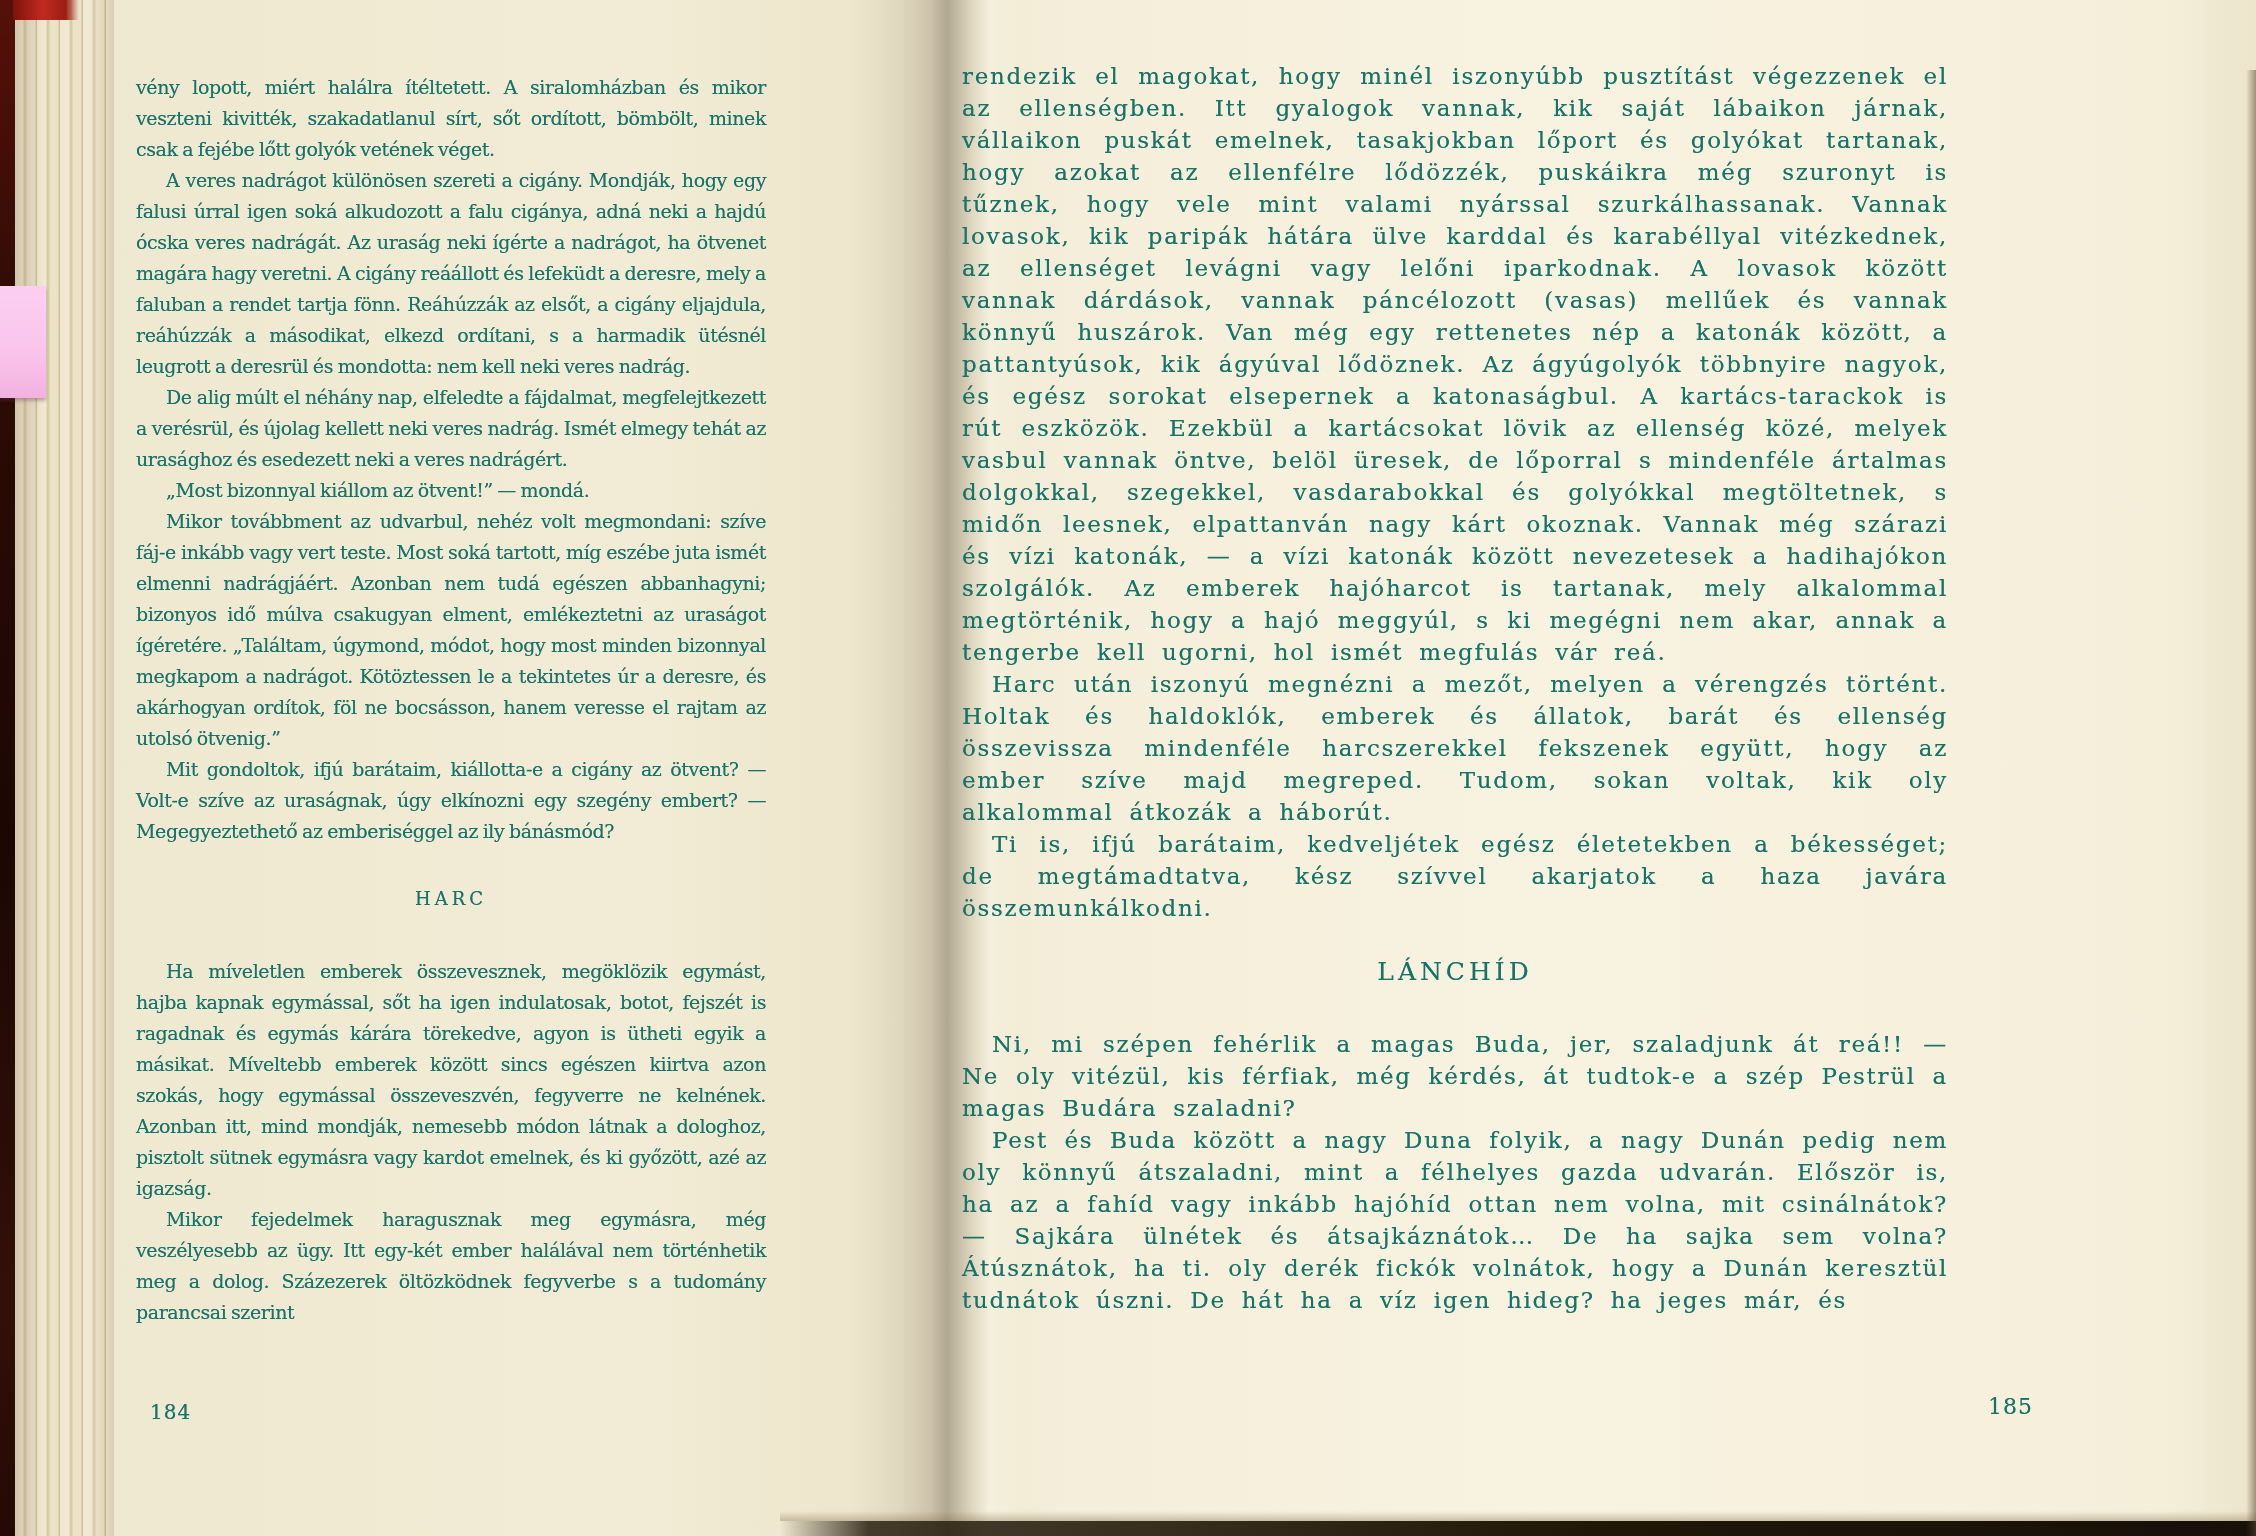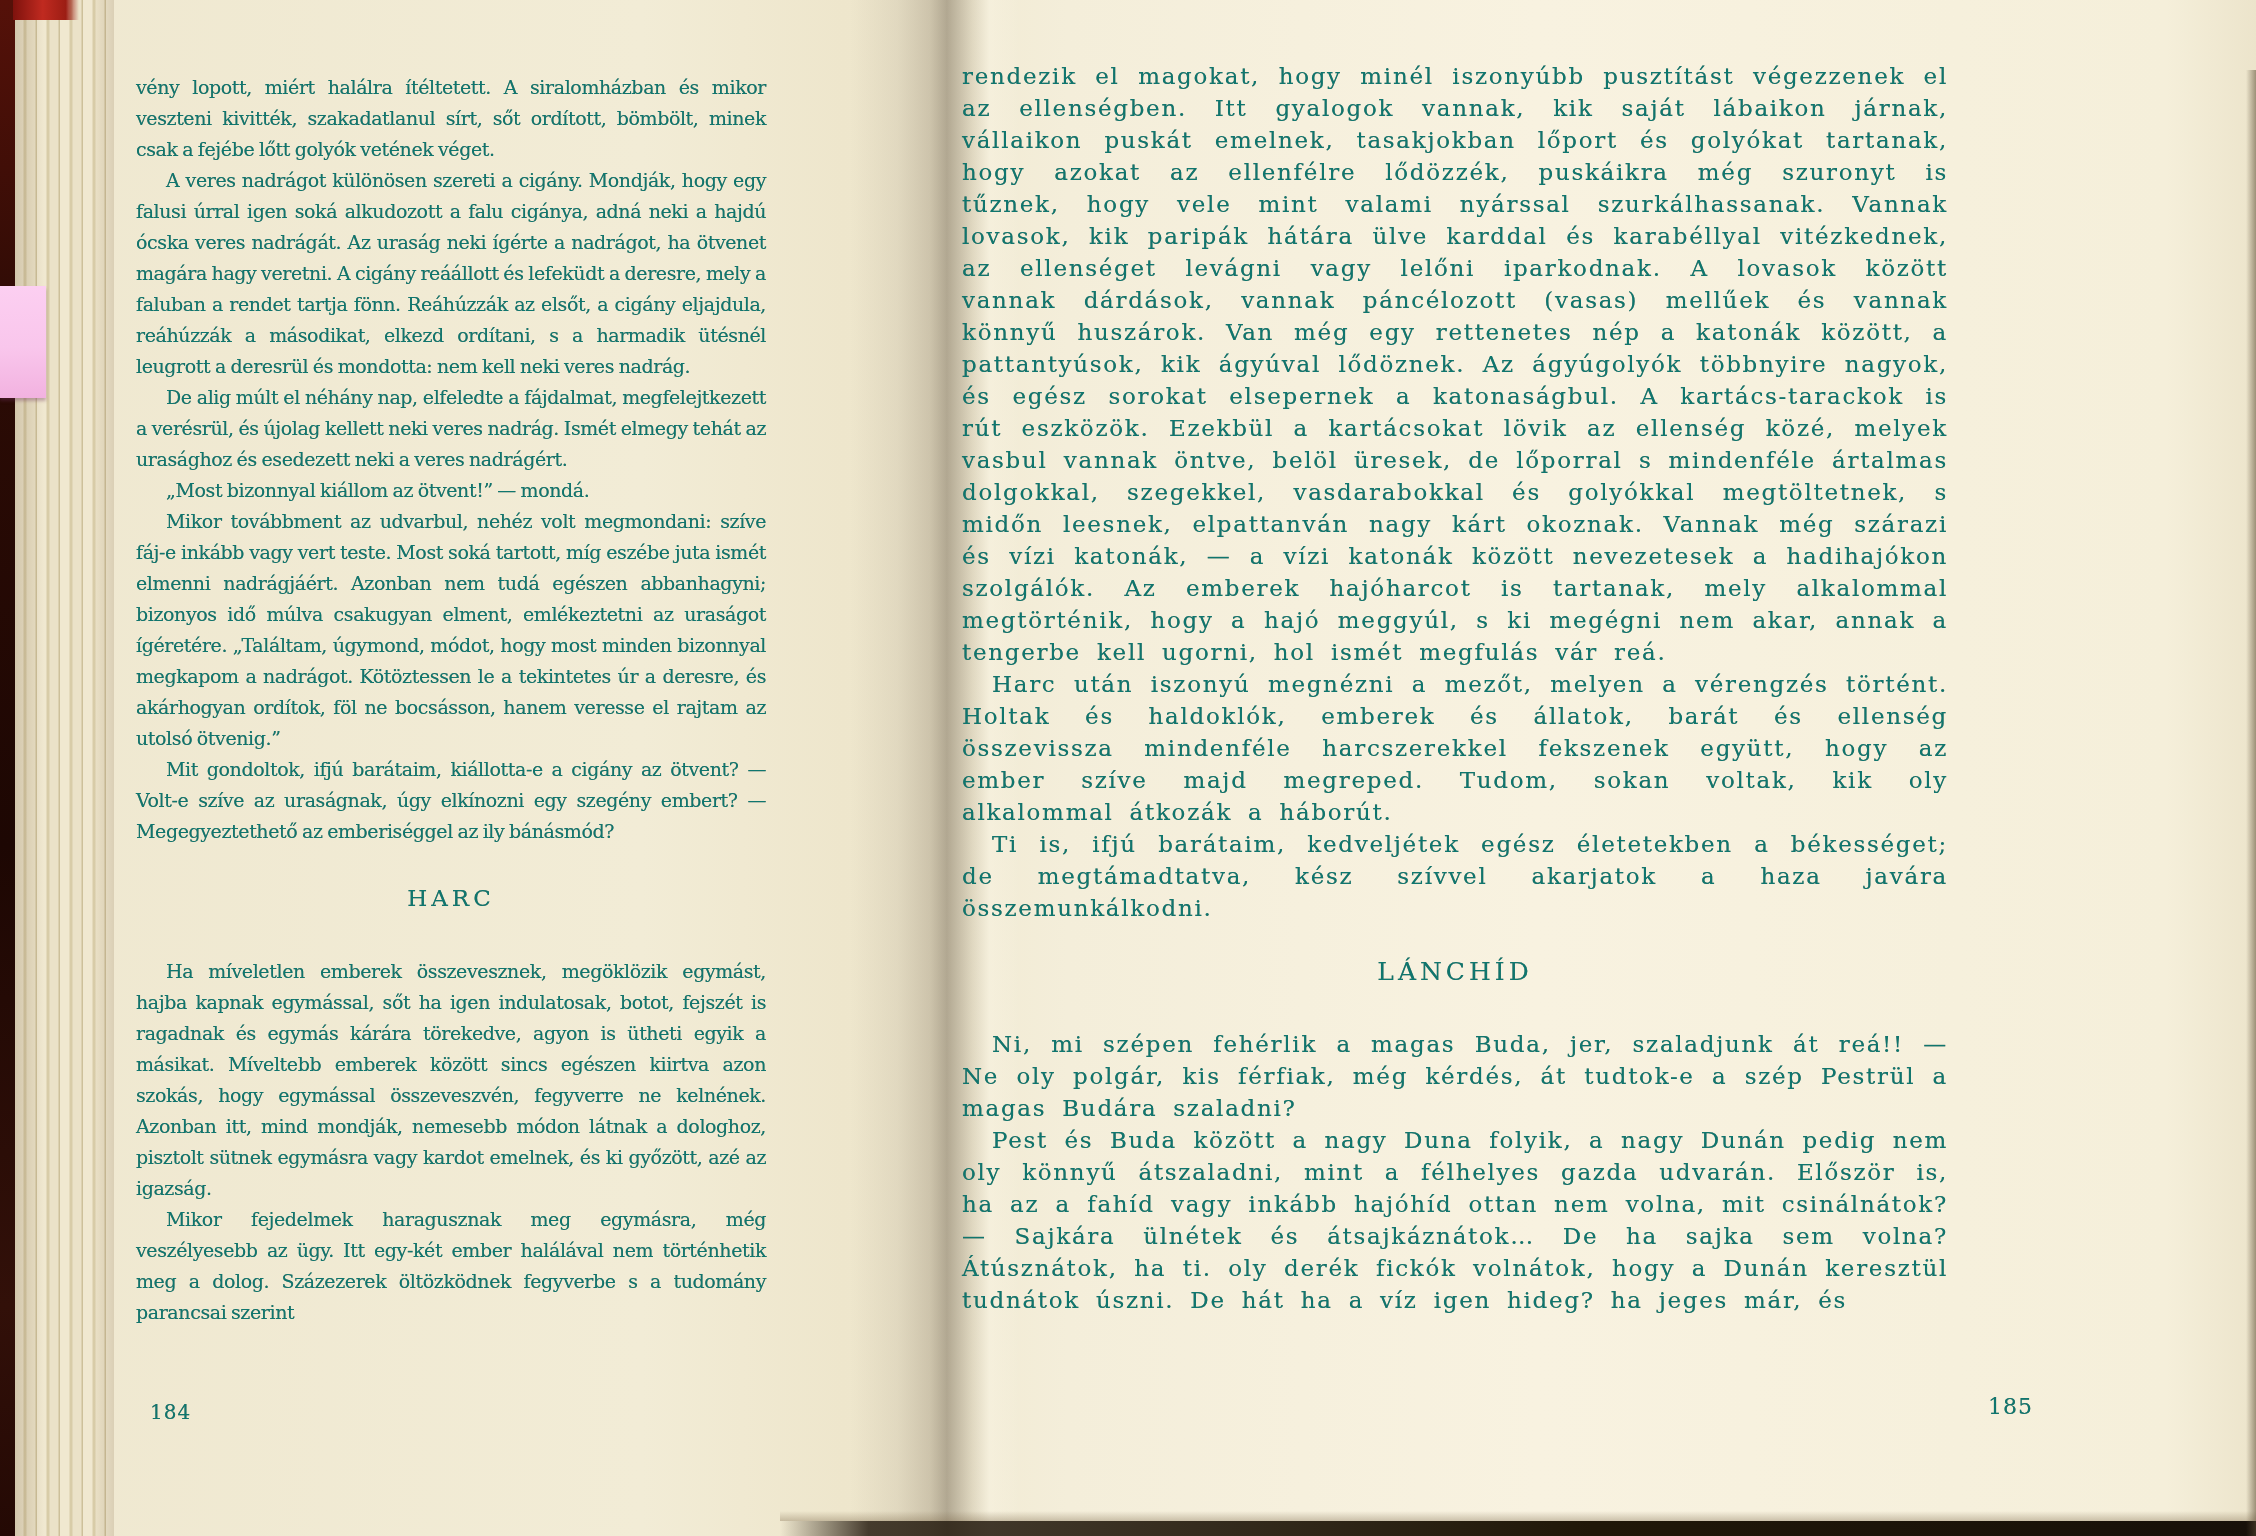--- a/index.html
+++ b/index.html
@@ -55,21 +55,21 @@
     left:136px;top:72px;width:630px;
     font-size:19px;line-height:31px;letter-spacing:-0.4px;word-spacing:-1px;
   }
   .page-text-right{
     left:962px;top:60px;width:986px;
     font-size:23px;line-height:32px;letter-spacing:1.7px;word-spacing:7px;
   }
   .para{margin:0;text-align:justify;}
   .para.indent{text-indent:30px;}
   .heading{
-    text-align:center;font-size:23px;letter-spacing:4px;font-weight:normal;
+    text-align:center;font-size:18px;letter-spacing:4px;font-weight:normal;
     margin:36px 0 42px 0;
   }
   .page-text-right .heading{font-size:25px;margin:32px 0 40px 0;}
   .page-number{position:absolute;z-index:5;text-shadow:0 0 0.6px rgba(73,68,59,0.55);}
   .page-number-left{left:150px;top:1400px;font-size:20px;letter-spacing:1px;}
   .page-number-right{left:1988px;top:1394px;font-size:22px;letter-spacing:1px;}
 </style>
 </head>
 <body>
 
@@ -96,18 +96,18 @@
     <p class="para indent">Ha míveletlen emberek összevesznek, megöklözik egymást, hajba kapnak egymással, sőt ha igen indulatosak, botot, fejszét is ragadnak és egymás kárára törekedve, agyon is ütheti egyik a másikat. Míveltebb emberek között sincs egészen kiirtva azon szokás, hogy egymással összeveszvén, fegyverre ne kelnének. Azonban itt, mind mondják, nemesebb módon látnak a dologhoz, pisztolt sütnek egymásra vagy kardot emelnek, és ki győzött, azé az igazság.</p>
     <p class="para indent">Mikor fejedelmek haragusznak meg egymásra, még veszélyesebb az ügy. Itt egy-két ember halálával nem történhetik meg a dolog. Százezerek öltözködnek fegyverbe s a tudomány parancsai szerint</p>
   </div>
   <div class="page-number page-number-left">184</div>
 
   <div class="page-text page-text-right">
     <p class="para">rendezik el magokat, hogy minél iszonyúbb pusztítást végezzenek el az ellenségben. Itt gyalogok vannak, kik saját lábaikon járnak, vállaikon puskát emelnek, tasakjokban lőport és golyókat tartanak, hogy azokat az ellenfélre lődözzék, puskáikra még szuronyt is tűznek, hogy vele mint valami nyárssal szurkálhassanak. Vannak lovasok, kik paripák hátára ülve karddal és karabéllyal vitézkednek, az ellenséget levágni vagy lelőni iparkodnak. A lovasok között vannak dárdások, vannak páncélozott (vasas) mellűek és vannak könnyű huszárok. Van még egy rettenetes nép a katonák között, a pattantyúsok, kik ágyúval lődöznek. Az ágyúgolyók többnyire nagyok, és egész sorokat elsepernek a katonaságbul. A kartács-tarackok is rút eszközök. Ezekbül a kartácsokat lövik az ellenség közé, melyek vasbul vannak öntve, belöl üresek, de lőporral s mindenféle ártalmas dolgokkal, szegekkel, vasdarabokkal és golyókkal megtöltetnek, s midőn leesnek, elpattanván nagy kárt okoznak. Vannak még szárazi és vízi katonák, — a vízi katonák között nevezetesek a hadihajókon szolgálók. Az emberek hajóharcot is tartanak, mely alkalommal megtörténik, hogy a hajó meggyúl, s ki megégni nem akar, annak a tengerbe kell ugorni, hol ismét megfulás vár reá.</p>
     <p class="para indent">Harc után iszonyú megnézni a mezőt, melyen a vérengzés történt. Holtak és haldoklók, emberek és állatok, barát és ellenség összevissza mindenféle harcszerekkel fekszenek együtt, hogy az ember szíve majd megreped. Tudom, sokan voltak, kik oly alkalommal átkozák a háborút.</p>
     <p class="para indent">Ti is, ifjú barátaim, kedveljétek egész életetekben a békességet; de megtámadtatva, kész szívvel akarjatok a haza javára összemunkálkodni.</p>
     <div class="heading">LÁNCHÍD</div>
-    <p class="para indent">Ni, mi szépen fehérlik a magas Buda, jer, szaladjunk át reá!! — Ne oly polgár, kis férfiak, még kérdés, át tudtok-e a szép Pestrül a magas Budára szaladni?</p>
+    <p class="para indent">Ni, mi szépen fehérlik a magas Buda, jer, szaladjunk át reá!! — Ne oly vitézül, kis férfiak, még kérdés, át tudtok-e a szép Pestrül a magas Budára szaladni?</p>
     <p class="para indent">Pest és Buda között a nagy Duna folyik, a nagy Dunán pedig nem oly könnyű átszaladni, mint a félhelyes gazda udvarán. Először is, ha az a fahíd vagy inkább hajóhíd ottan nem volna, mit csinálnátok? — Sajkára ülnétek és átsajkáznátok… De ha sajka sem volna? Átúsznátok, ha ti. oly derék fickók volnátok, hogy a Dunán keresztül tudnátok úszni. De hát ha a víz igen hideg? ha jeges már, és</p>
   </div>
   <div class="page-number page-number-right">185</div>
 
 </div>
 
 </body></html>

